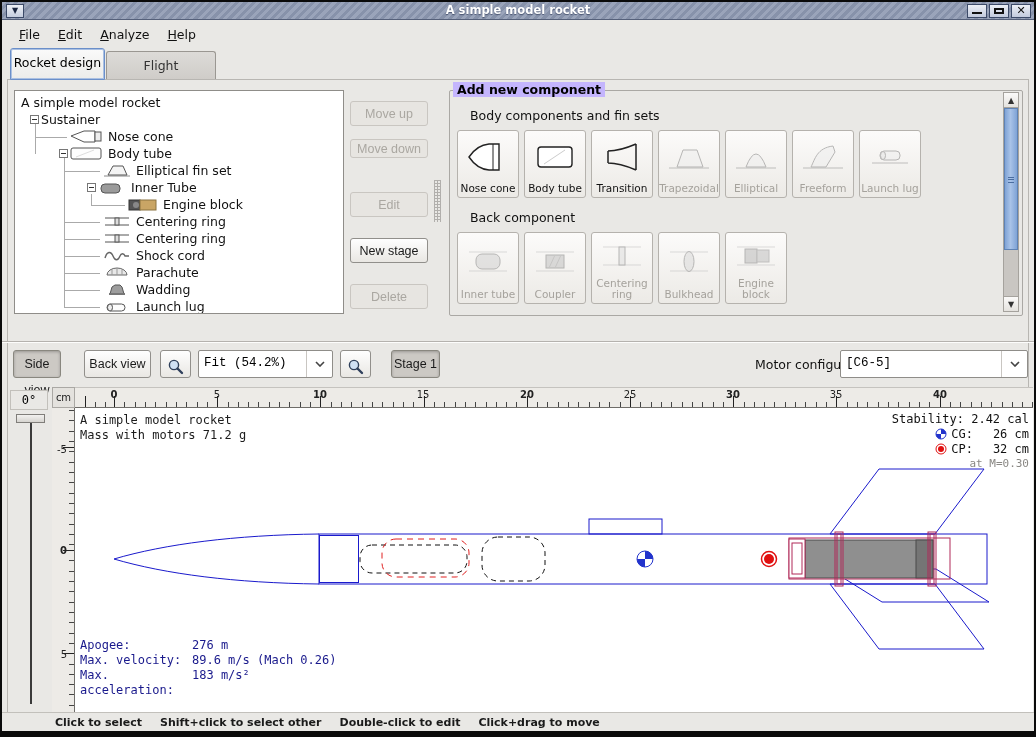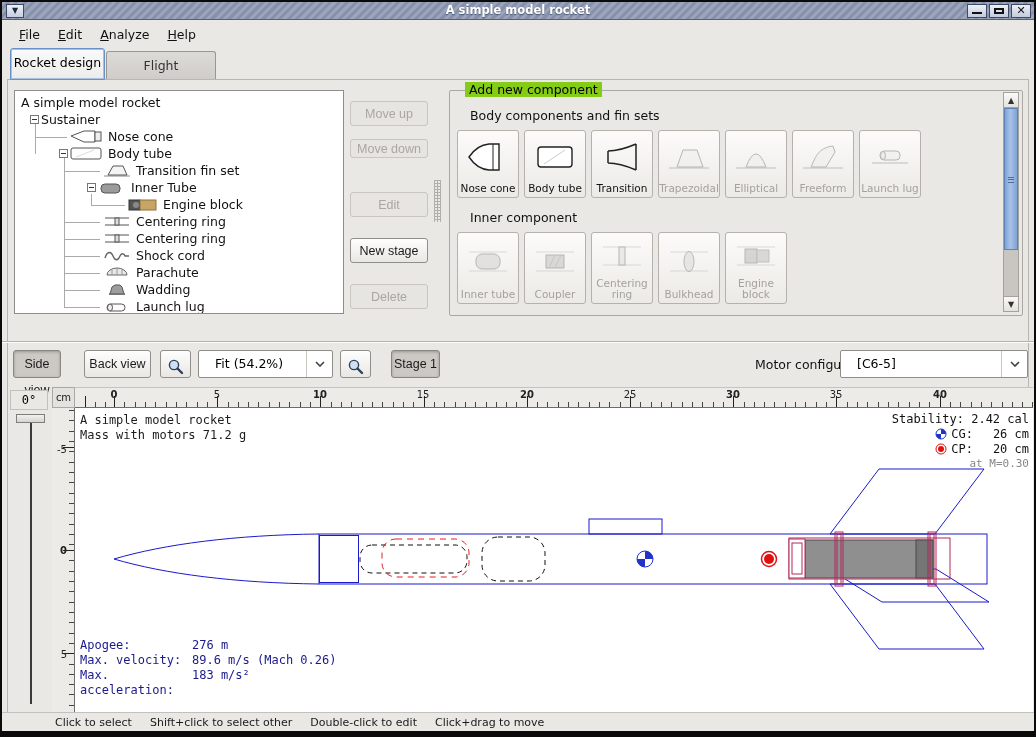--- a/index.html
+++ b/index.html
@@ -58,22 +58,22 @@
     background:linear-gradient(#fefefe,#e9e7e3); border:1px solid #918f8b; border-radius:3px; color:#1a1a1a; }
   .btn.disabled { background:#e7e5e1; color:#aaa7a1; border-color:#c9c6c1; }
   .btn.pressed { background:#ccc9c4; border-color:#89877f; box-shadow:inset 0 1px 3px rgba(0,0,0,.25); }
   .dotted-handle { position:absolute; left:432px; top:178px; width:7px; height:42px;
     background:repeating-linear-gradient(#9a9895 0 1px,transparent 1px 3px),
                repeating-linear-gradient(90deg,#9a9895 0 1px,transparent 1px 3px); opacity:.7; }
 
   
   .addpanel { position:absolute; left:443px; top:80px; width:582px; height:238px; background:#e9e8e5; }
   .groupbox { position:absolute; left:4px; top:8px; right:4px; bottom:4px; border:1px solid #aaa8a4; border-radius:2px; }
-  .group-title { position:absolute; left:8px; top:0px; background:#84cc16; padding:0 4px;
-    font-weight:normal; font-size:12.5px;margin-left:12px; }
+  .group-title { position:absolute; left:8px; top:0px; background:#c4b5fd; padding:0 4px;
+    font-weight:bold; font-size:12.5px; }
   .section-label { position:absolute; font-size:12.5px; color:#111; }
   .card { position:absolute; width:62px; border:1px solid #b5b2ad; border-radius:3px;
     background:linear-gradient(#fcfbfa,#eceae6); display:flex; flex-direction:column;
     align-items:center; justify-content:flex-end; padding-bottom:3px; }
   .card .ic { flex:1; display:flex; align-items:center; justify-content:center; }
   .card .lbl { font-size:10.5px; color:#111; text-align:center; line-height:11px; }
   .card.disabled .lbl { color:#a5a29c; }
   .card.disabled svg { opacity:.5; filter:grayscale(1); }
 
   
@@ -85,21 +85,21 @@
     background:linear-gradient(90deg,#7fa3d6,#a9c3e8 45%,#7fa3d6); border:1px solid #5f83b5; }
   .sthumb i { display:block; width:6px; height:1px; background:#4a6da0; margin:1.5px auto; }
   .sthumb .grip { position:absolute; left:3px; top:66px; }
 
   
   .sep { position:absolute; left:0; right:0; height:1px; background:#b5b2ae; }
   .sep2 { position:absolute; left:0; right:0; height:1px; background:#fdfdfc; }
   .toolbar-btn { position:absolute; top:348px; height:28px; line-height:26px; }
   .combo { position:absolute; top:348px; height:28px; background:#fff; border:1px solid #8f8d89;
     border-radius:2px; font-size:12.5px; }
-  .combo .val { position:absolute; left:16px; top:5px; }
+  .combo .val { position:absolute; left:5px; top:5px;font-family:Liberation Mono, monospace; }
   .combo .cw { position:absolute; right:0; top:0; bottom:0; width:26px; border-left:1px solid #c9c6c2;
     display:flex; align-items:center; justify-content:center; }
   .label12 { font-size:12.5px; color:#111; }
   .deg-box { position:absolute; left:8px; top:388px; width:38px; height:20px; border:1px solid #c2c0bb;
     background:#e9e8e5; font-size:12px; text-align:center; line-height:18px; }
   .slider-track { position:absolute; left:28px; top:414px; width:2px; height:288px; background:#3a3a3a; }
   .slider-handle { position:absolute; left:14px; top:412px; width:29px; height:9px;
     background:linear-gradient(#f2f1ef,#d6d4d0); border:1px solid #807e7a; }
   .ruler { position:absolute; background:#edebe7; }
   .hruler { left:73px; top:385px; width:958px; height:21px; border-bottom:1px solid #6f6d69; border-top:1px solid #c5c3bf; }
@@ -128,21 +128,21 @@
   .legend { position:absolute; right:4px; top:3px; font-size:12px; color:#111;margin-left:20px; }
   .legend .row { display:flex; justify-content:flex-end; align-items:center; height:15px; }
   .legend .v { display:inline-block; min-width:56px; text-align:right; }
   .legend .mach { color:#8a8884; font-size:11px; }
   .flight-block { position:absolute; left:5px; bottom:15px; font-size:12px; color:#19198c; line-height:15px; }
   .flight-block .row { display:flex; }
   .flight-block .fl { width:112px; }
 
   
   .statusbar { position:absolute; left:0; right:0; bottom:0; height:19px; background:#e9e8e5;
-    border-top:1px solid #c2c0bb; font-size:11px; font-weight:normal; color:#1a1a1a;
+    border-top:1px solid #c2c0bb; font-size:11px; font-weight:bold; color:#1a1a1a;
     display:flex; align-items:center; padding-left:53px; }
   .statusbar span { margin-right:18px; }
 
   svg { display:block; }
 </style>
 </head>
 <body>
 
 <div class="window">
 
@@ -215,21 +215,21 @@
       </span>
       <span class="tlabel">Body tube</span>
     </div>
     <div class="trow" style="padding-left:88px">
       <span class="ticon">
         <svg width="28" height="13">
             <line x1="1" y1="12" x2="27" y2="12" stroke="#888"></line>
             <polygon points="5,11 10,2 20,2 24,11" fill="#f4f4f4" stroke="#555"></polygon>
           </svg>
       </span>
-      <span class="tlabel">Transition fin set</span>
+      <span class="tlabel">Elliptical fin set</span>
     </div>
     <div class="trow" style="padding-left:72px">
       <span class="exp">
           <i></i>
         </span>
       <span class="ticon" style="padding-left:4px">
         <svg width="22" height="12">
             <rect x="1" y="2" width="19" height="9" rx="4" fill="#9b9b9b" stroke="#555"></rect>
           </svg>
       </span>
@@ -373,21 +373,21 @@
       <div class="ic">
         <svg width="46" height="36">
             <line x1="5" y1="24" x2="41" y2="24" stroke="#888"></line>
             <rect x="13" y="12" width="20" height="9" rx="4" fill="#eee" stroke="#777"></rect>
             <ellipse cx="16" cy="16.5" rx="2.5" ry="4" fill="#e4e4e4" stroke="#777"></ellipse>
           </svg>
       </div>
       <div class="lbl">Launch lug</div>
     </div>
 
-    <div class="section-label" style="left:25px;top:128px">Inner component</div>
+    <div class="section-label" style="left:25px;top:128px">Back component</div>
 
     <div class="card disabled" style="left:12px;top:150px;height:72px">
       <div class="ic">
         <svg width="46" height="34">
             <line x1="4" y1="8" x2="42" y2="8" stroke="#bbb"></line>
             <line x1="4" y1="27" x2="42" y2="27" stroke="#bbb"></line>
             <rect x="11" y="10" width="24" height="15" rx="6" fill="#cfcfcf" stroke="#777"></rect>
           </svg>
       </div>
       <div class="lbl">Inner tube</div>
@@ -537,21 +537,21 @@
         <span class="v">26 cm</span>
       </div>
       <div class="row">
         <span style="margin-right:4px">
           <svg width="12" height="12">
               <circle cx="6" cy="6" r="5" fill="none" stroke="#e01010"></circle>
               <circle cx="6" cy="6" r="3" fill="#e01010"></circle>
             </svg>
         </span>
         <span>CP:</span>
-        <span class="v">20 cm</span>
+        <span class="v">32 cm</span>
       </div>
       <div class="row mach">
           <span>at M=0.30</span>
         </div>
     </div>
 
     <svg width="958" height="305" viewBox="0 0 958 305" style="position:absolute;left:0;top:0">
 
       <path d="M39,151 C90,136 160,127 244,126" fill="none" stroke="#1a1acc"></path>
       <path d="M39,151 C90,166 160,175 244,176" fill="none" stroke="#1a1acc"></path>

